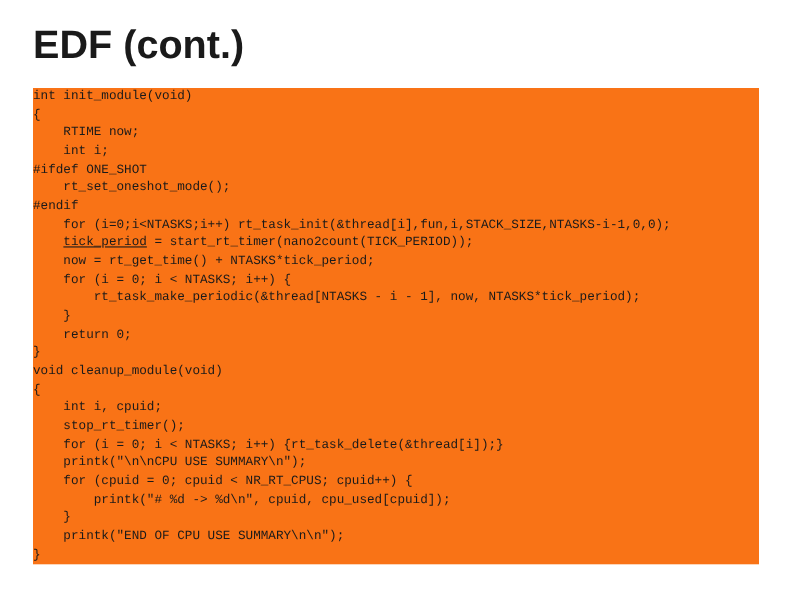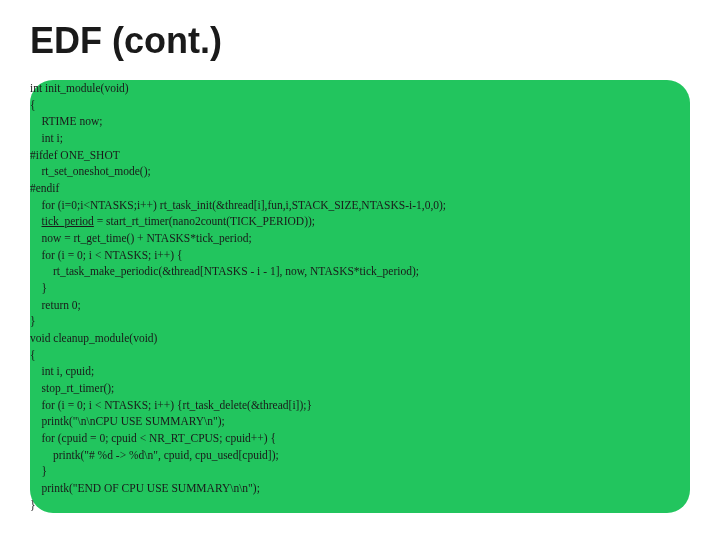--- a/index.html
+++ b/index.html
@@ -1,19 +1,18 @@
 <!DOCTYPE html>
 <html><head>
   <meta charset="utf-8">
   <style>
     * {
       margin: 0;
       padding: 0;
       box-sizing: border-box;
-      border-radius: 23px;
     }
 
     body {
       width: 720px;
       height: 540px;
       background: #ffffff;
       font-family: Arial, sans-serif;
       overflow: hidden;
     }
 
@@ -27,26 +26,26 @@
 
     .slide-title {
       font-size: 36px;
       font-weight: bold;
       color: #1a1a1a;
       margin-bottom: 18px;
       font-family: Arial, sans-serif;
     }
 
     .code-block {
-      font-family: Liberation Serif, serif;
+      font-family: Liberation Mono, monospace;
       font-size: 11.5px;
       line-height: 1.45;
       color: #1a1a1a;
       white-space: pre;
-      background: #22c55e;
+      background: #f97316;
     }
 
     .highlight {
       text-decoration: underline;
     }
   </style>
 </head>
 <body>
 
 <div class="slide-container">

